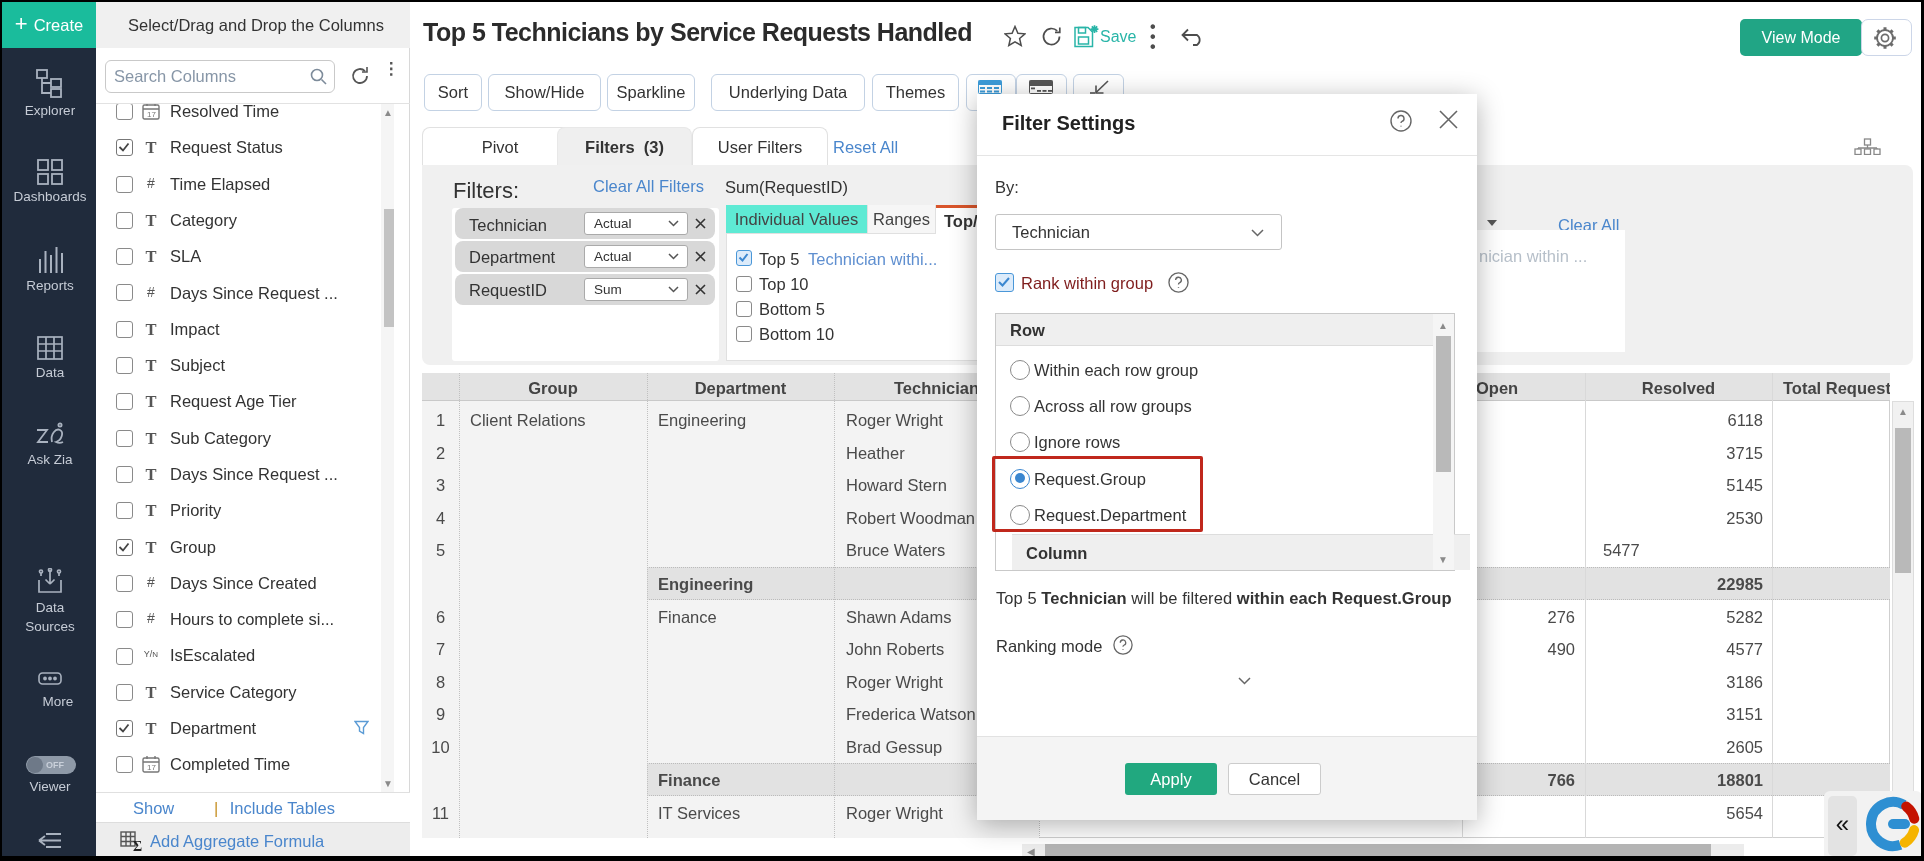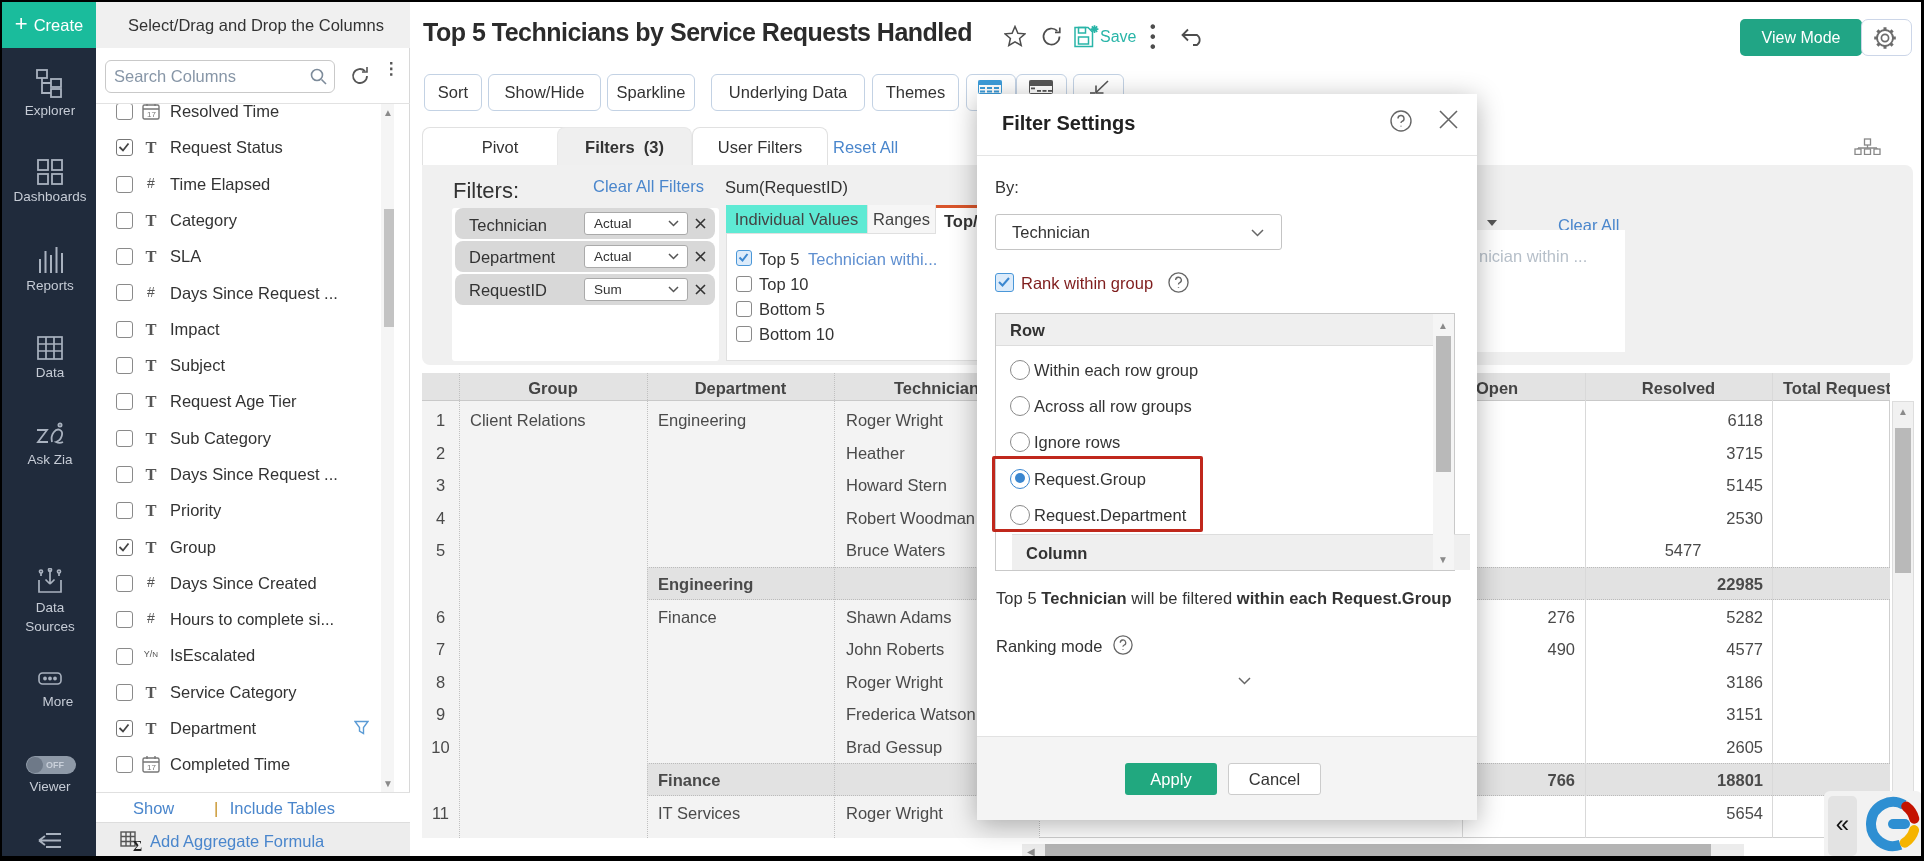--- a/index.html
+++ b/index.html
@@ -410,21 +410,21 @@
 <div class="a" style="left:844px;top:703.0px;font-size:16.5px;color:#4a4a4a;white-space:nowrap;">Frederica Watson</div>
 <div class="a" style="left:844px;top:735.5px;font-size:16.5px;color:#4a4a4a;white-space:nowrap;">Brad Gessup</div>
 <div class="a" style="left:844px;top:802.0px;font-size:16.5px;color:#4a4a4a;white-space:nowrap;">Roger Wright</div>
 <div class="a" style="left:1473px;top:605.5px;width:100px;text-align:right;font-size:16.5px;color:#4a4a4a;">276</div>
 <div class="a" style="left:1473px;top:638.0px;width:100px;text-align:right;font-size:16.5px;color:#4a4a4a;">490</div>
 <div class="a" style="left:1473px;top:768.5px;width:100px;text-align:right;font-size:16.5px;color:#4a4a4a;font-weight:bold;">766</div>
 <div class="a" style="left:1601px;top:409.0px;width:160px;text-align:right;font-size:16.5px;color:#4a4a4a;">6118</div>
 <div class="a" style="left:1601px;top:441.5px;width:160px;text-align:right;font-size:16.5px;color:#4a4a4a;">3715</div>
 <div class="a" style="left:1601px;top:474.0px;width:160px;text-align:right;font-size:16.5px;color:#4a4a4a;">5145</div>
 <div class="a" style="left:1601px;top:506.5px;width:160px;text-align:right;font-size:16.5px;color:#4a4a4a;">2530</div>
-<div class="a" style="left:1601px;top:539.0px;width:160px;text-align:center;font-size:16.5px;color:#4a4a4a;">5477</div>
+<div class="a" style="left:1601px;top:539.0px;width:160px;text-align:left;font-size:16.5px;color:#4a4a4a;">5477</div>
 <div class="a" style="left:1601px;top:572.5px;width:160px;text-align:right;font-size:16.5px;color:#4a4a4a;font-weight:bold;">22985</div>
 <div class="a" style="left:1601px;top:605.5px;width:160px;text-align:right;font-size:16.5px;color:#4a4a4a;">5282</div>
 <div class="a" style="left:1601px;top:638.0px;width:160px;text-align:right;font-size:16.5px;color:#4a4a4a;">4577</div>
 <div class="a" style="left:1601px;top:670.5px;width:160px;text-align:right;font-size:16.5px;color:#4a4a4a;">3186</div>
 <div class="a" style="left:1601px;top:703.0px;width:160px;text-align:right;font-size:16.5px;color:#4a4a4a;">3151</div>
 <div class="a" style="left:1601px;top:735.5px;width:160px;text-align:right;font-size:16.5px;color:#4a4a4a;">2605</div>
 <div class="a" style="left:1601px;top:768.5px;width:160px;text-align:right;font-size:16.5px;color:#4a4a4a;font-weight:bold;">18801</div>
 <div class="a" style="left:1601px;top:802.0px;width:160px;text-align:right;font-size:16.5px;color:#4a4a4a;">5654</div>
 <div class="a" style="left:1890px;top:399px;width:22px;height:437px;background:#f1f1f1;border:1px solid #ddd;"></div>
 <div class="a" style="left:1896px;top:404px;color:#8a8a8a;font-size:10px;">▲</div>

